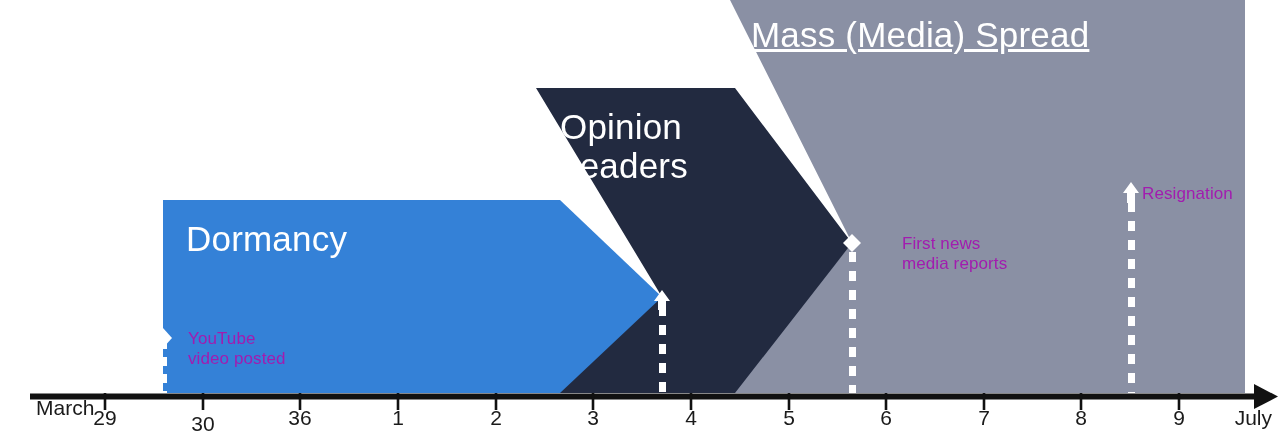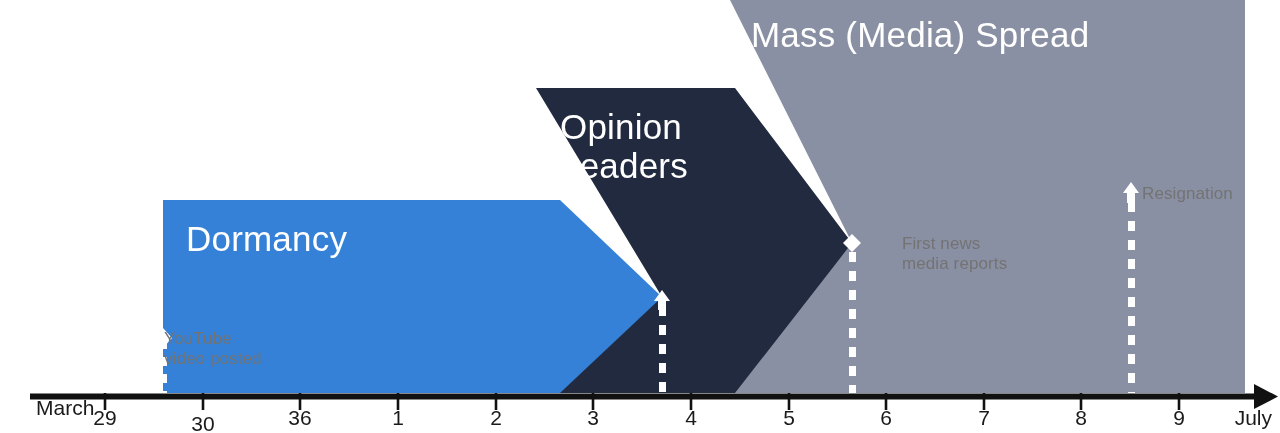--- a/index.html
+++ b/index.html
@@ -4,24 +4,24 @@
 <style>
   html,body{margin:0;padding:0;background:#ffffff;}
   body{width:1280px;height:433px;overflow:hidden;
        font-family:"Liberation Sans","DejaVu Sans",sans-serif;}
   #stage{position:relative;width:1280px;height:433px;background:#fff;}
   #stage svg{position:absolute;left:0;top:0;}
   .phase-title{position:absolute;color:#ffffff;font-weight:400;
        letter-spacing:0.2px;line-height:1.12;white-space:pre-line;}
   #title-dormancy{left:186px;top:219px;font-size:35px;}
   #title-opinion{left:560px;top:107px;font-size:35px;}
-  #title-mass{left:751px;top:15px;font-size:35px;}
-  .ev-label{position:absolute;color:#737373;font-size:17px;line-height:1.18;
+  #title-mass{left:751px;top:15px;font-size:35px;text-decoration:underline;}
+  .ev-label{position:absolute;color:#a21caf;font-size:17px;line-height:1.18;
        white-space:pre-line;letter-spacing:0.1px;}
-  #lbl-youtube{left:164px;top:329px;}
+  #lbl-youtube{left:188px;top:329px;}
   #lbl-twitter{left:676px;top:292px;}
   #lbl-news{left:866px;top:234px;margin-left:36px;}
   #lbl-resign{left:1142px;top:184px;}
   .axis-label{position:absolute;font-size:21px;color:#1a1a1a;
        text-align:center;transform:translateX(-50%);}
   #ax-march{left:36px;transform:none;}
   #ax-april{left:1272px;transform:translateX(-100%);}
 </style>
 </head>
 <body>

